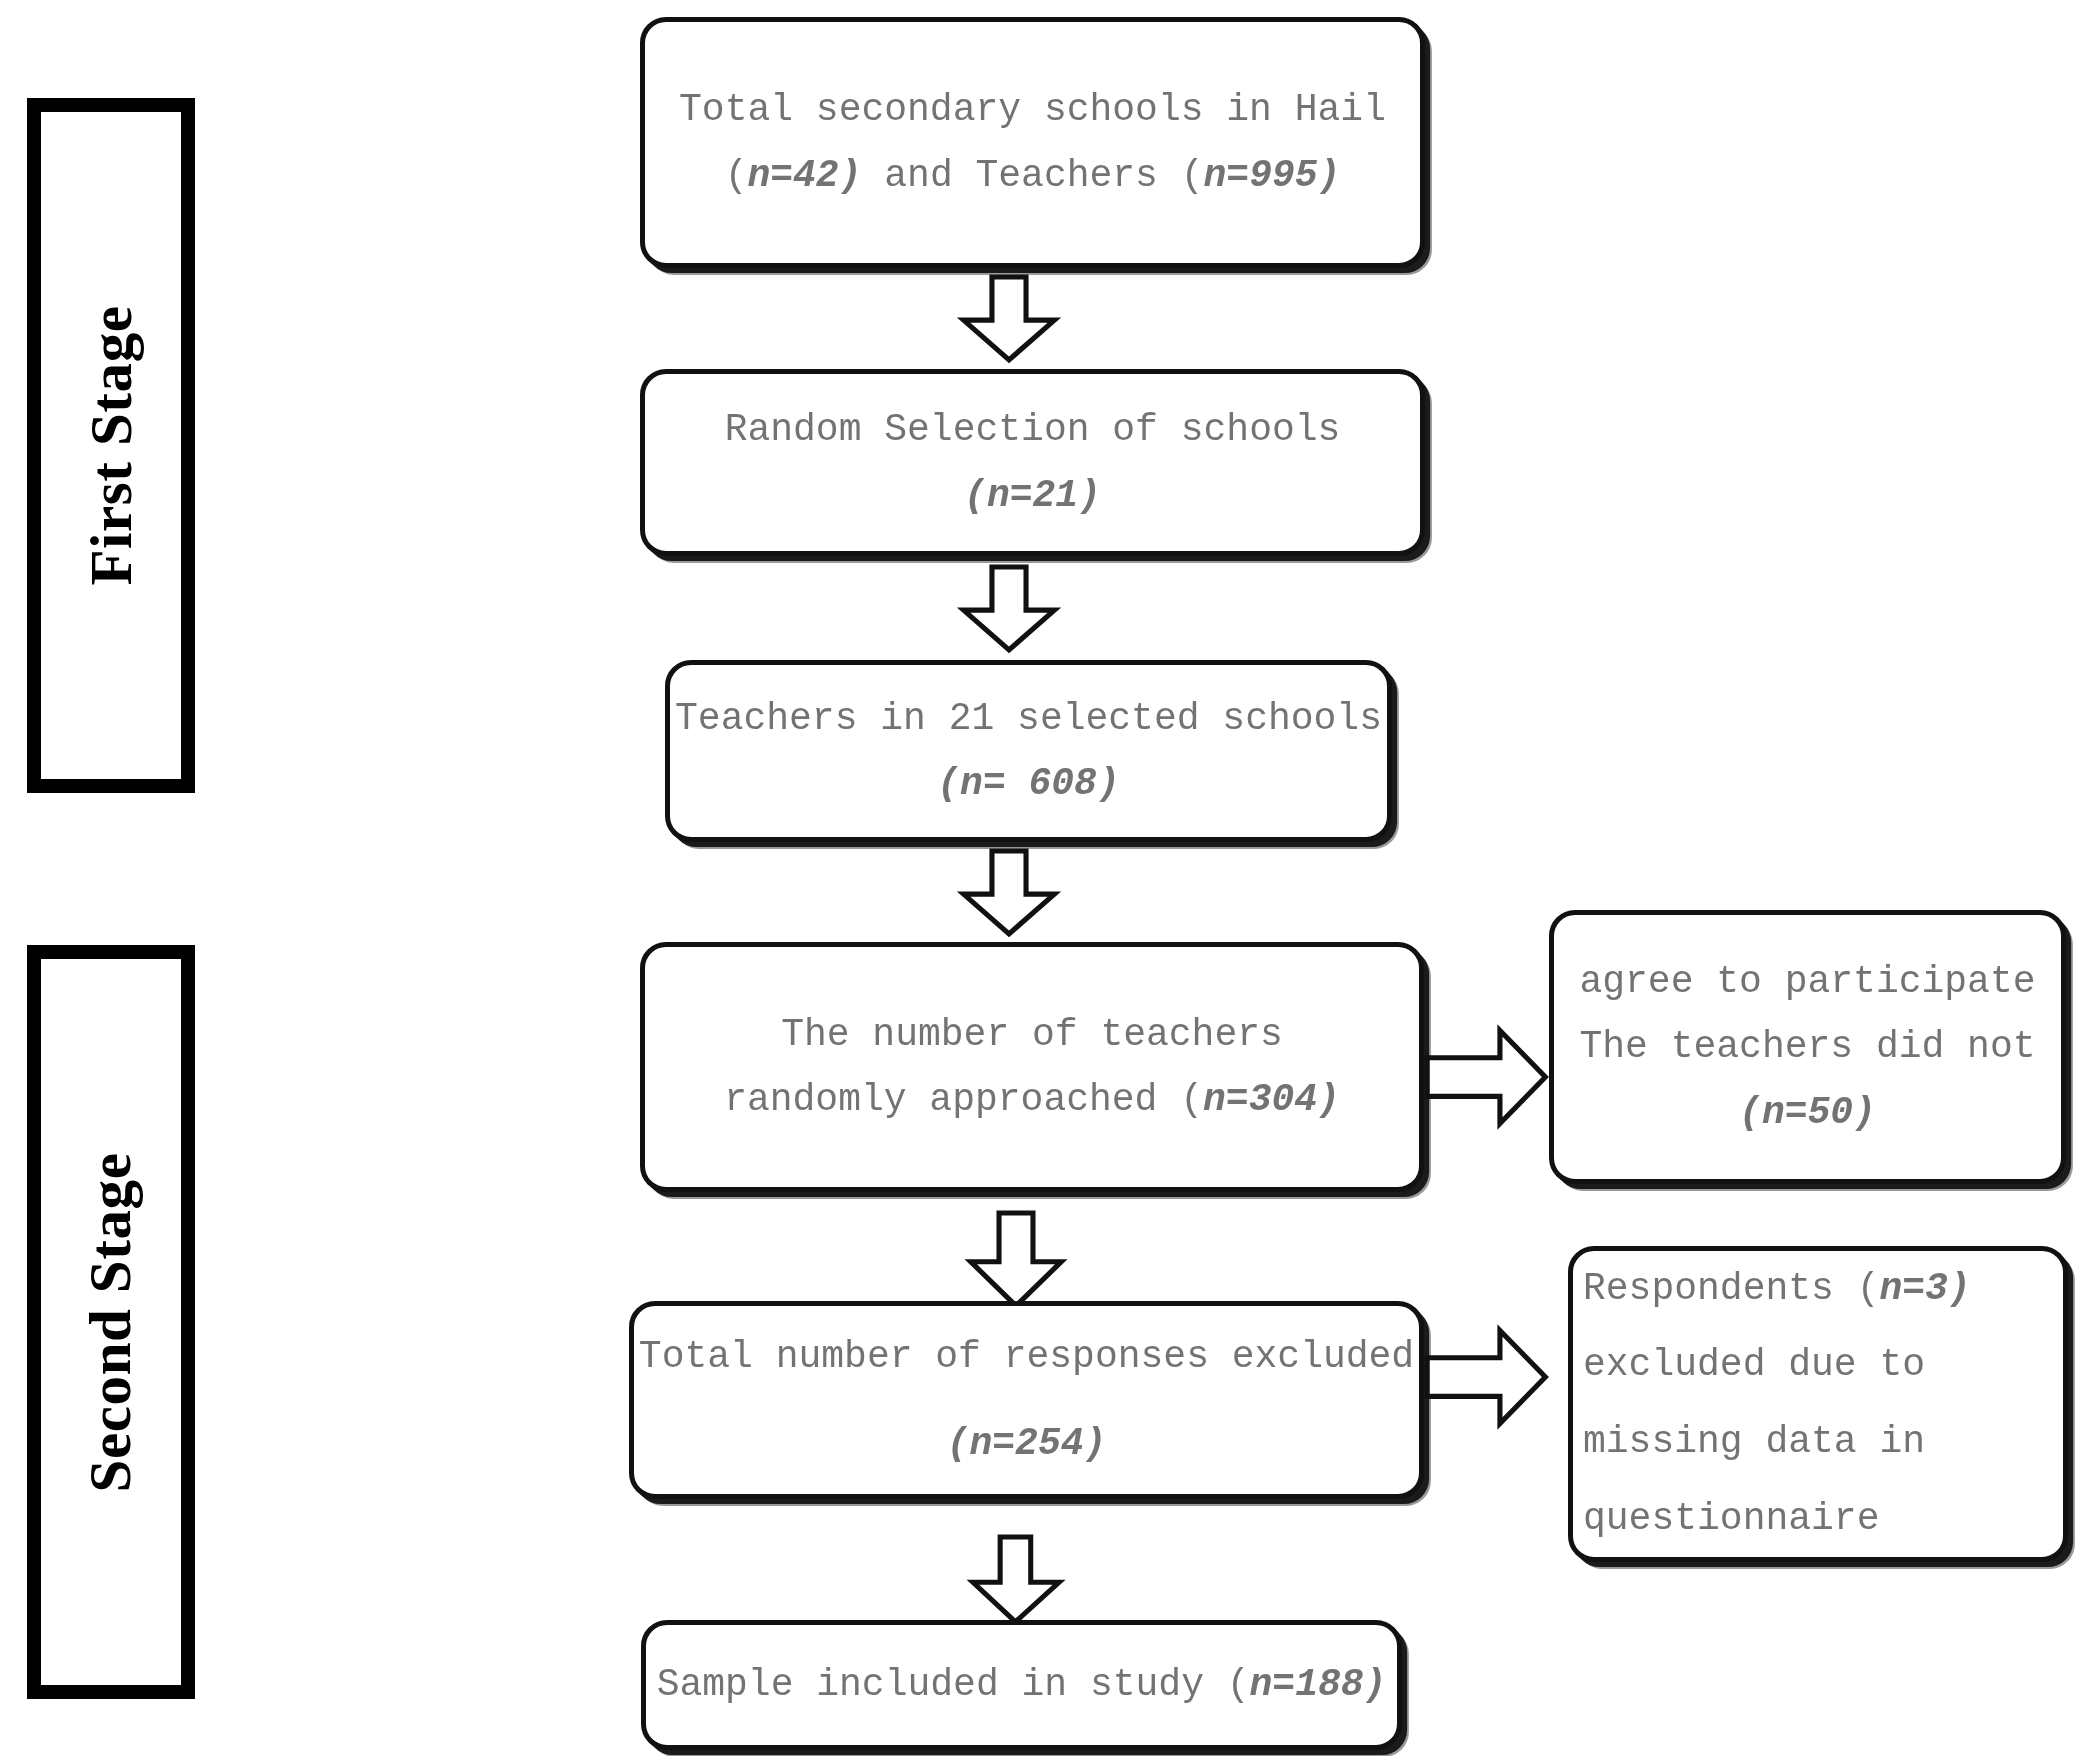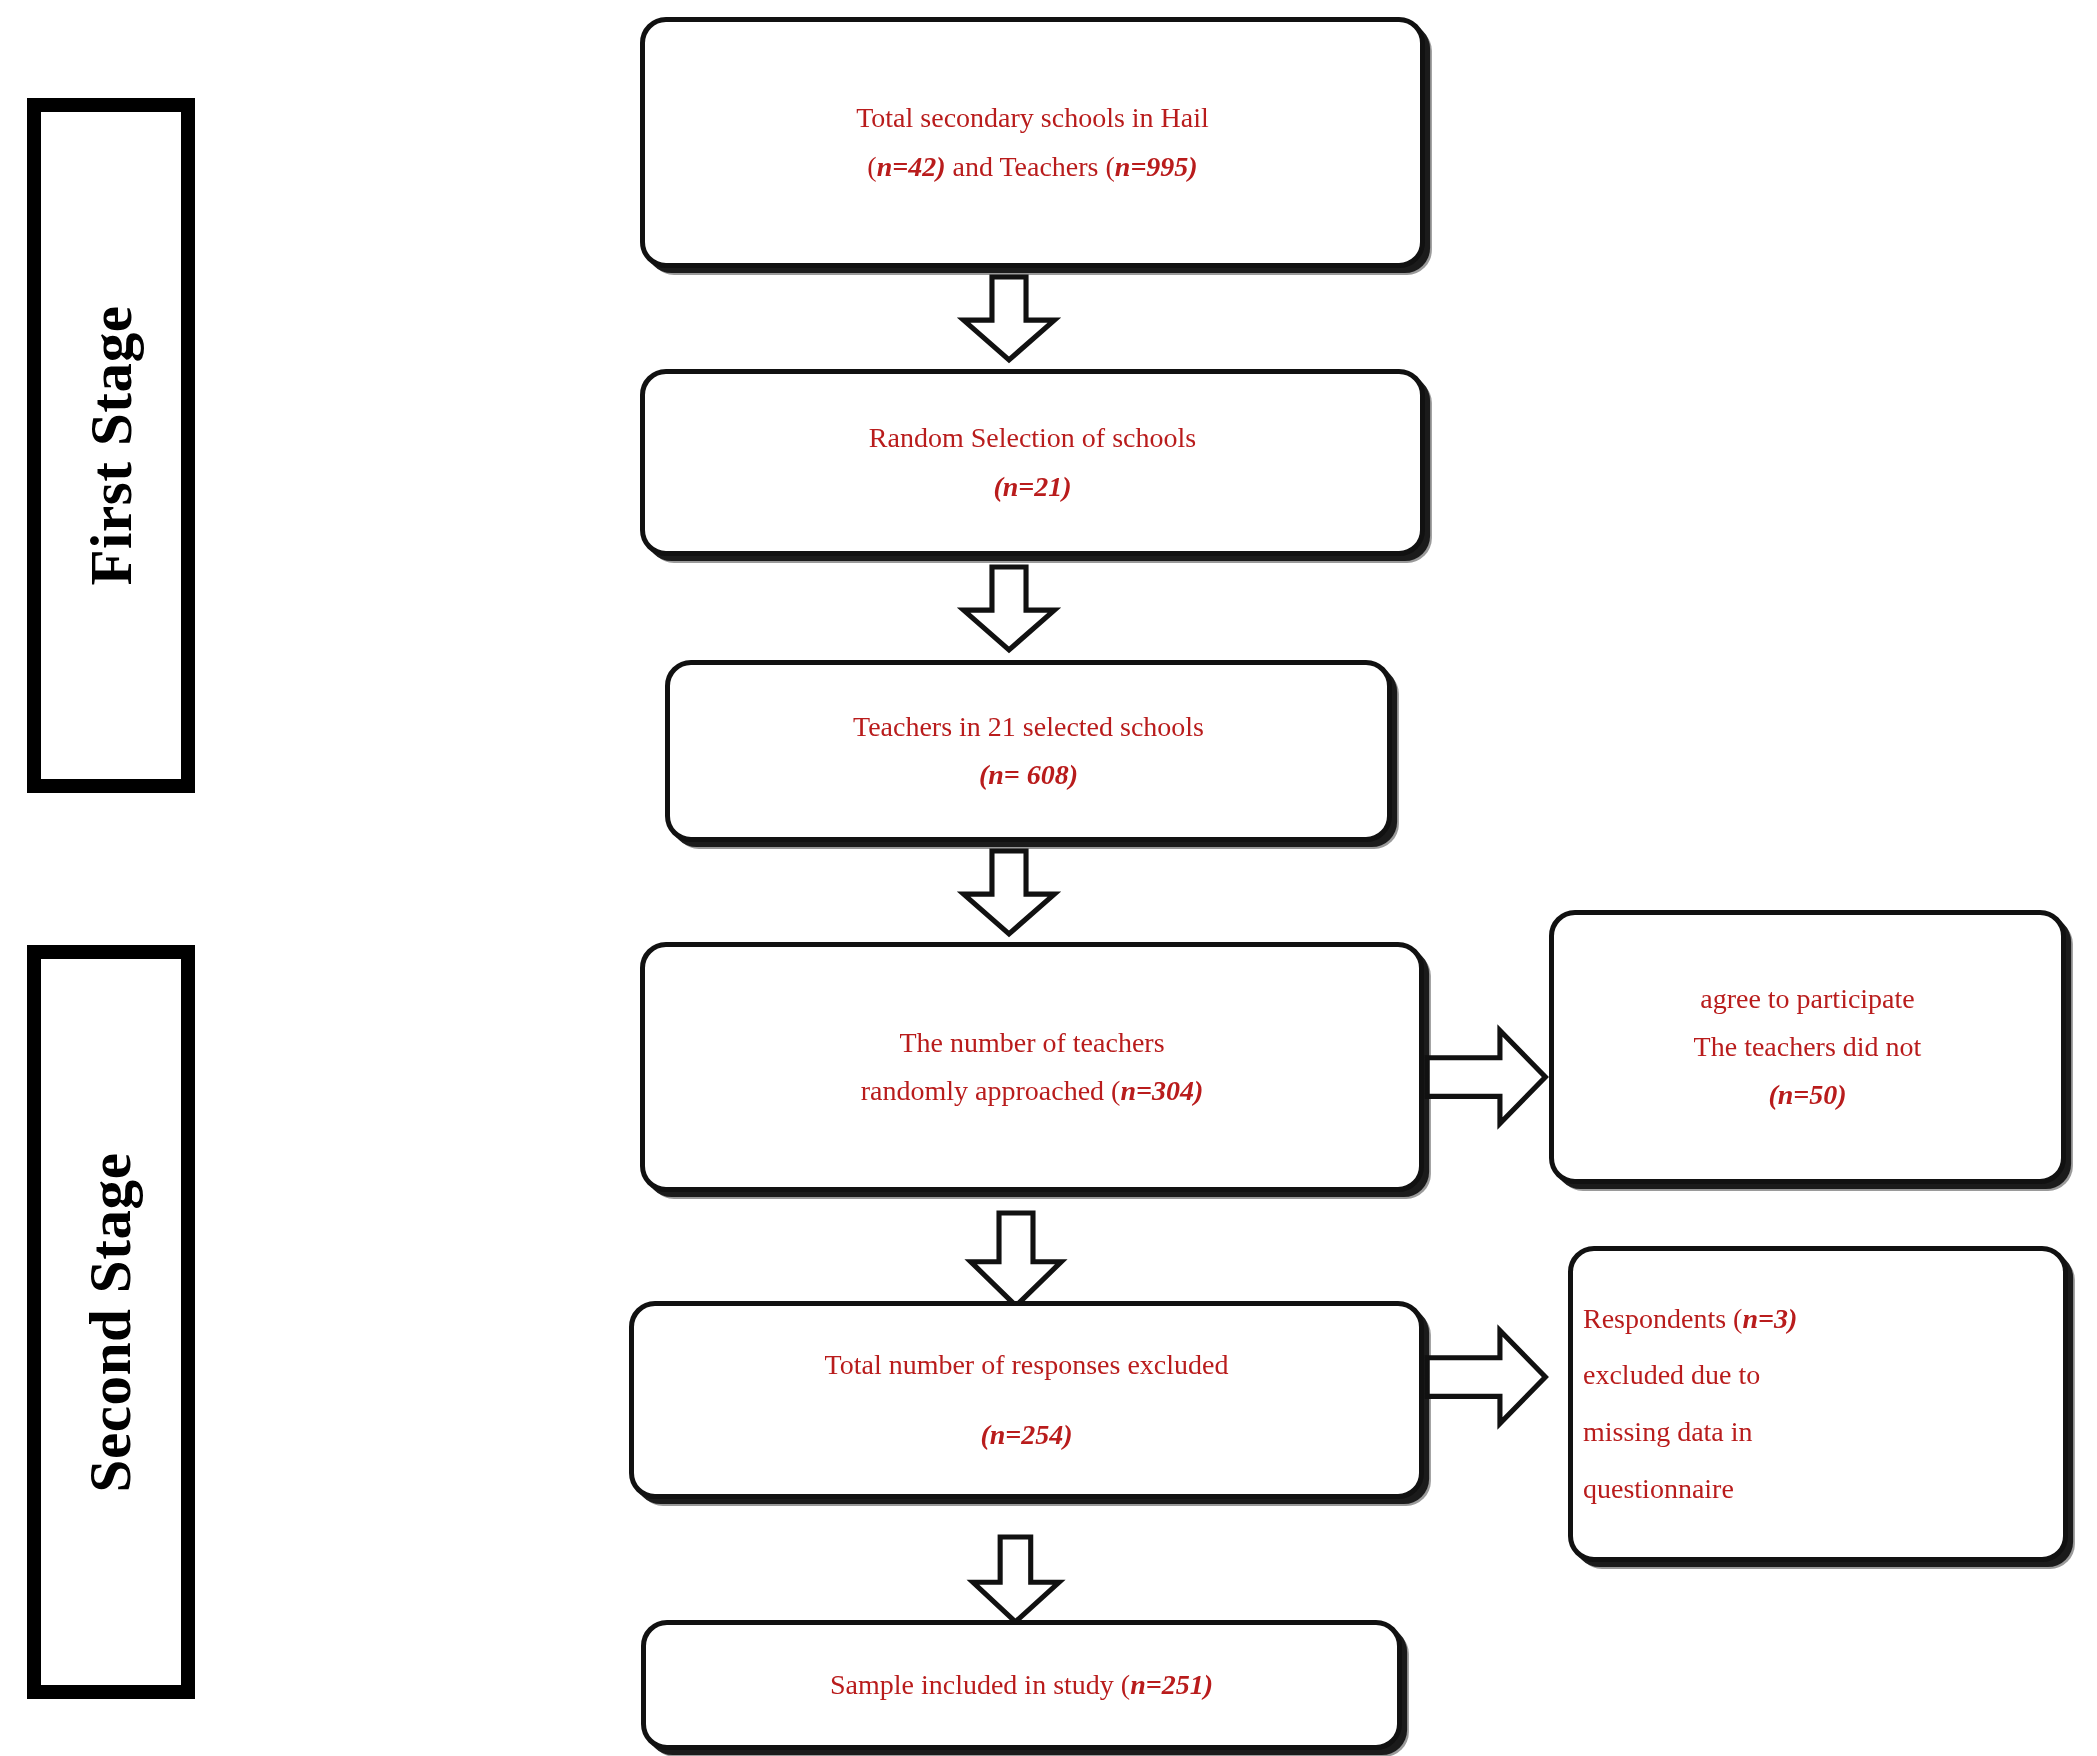--- a/index.html
+++ b/index.html
@@ -49,24 +49,25 @@
     box-shadow: 5.7px 5.7px 0 -0.6px #1b1b1b, 8px 8px 0 -1.1px #9a9a9a;
     display: flex;
     flex-direction: column;
     align-items: center;
     justify-content: center;
     text-align: center;
     padding: 5.7px 19.3px;
   }
   .node .line {
     display: block;
-    font-size: 28px;
+    font-size: 38px;
     line-height: 1.72;
-    color: #b91c1c;
+    color: #737373;
     white-space: nowrap;
+    font-family: Liberation Mono, monospace;
   }
   .node.wrap .line { white-space: normal; }
   .node .nval {
     font-style: italic;
     font-weight: bold;
   }
   .node.left-align {
     align-items: flex-start;
     text-align: left;
     padding-left: 10px;
@@ -166,17 +167,17 @@
     <span class="line">questionnaire</span>
   </div>
 
   <div class="arrow" style="left:966px; top:1537px; width:100px; height:86px;">
     <svg width="100" height="86" viewBox="0 0 176 152">
       <polygon points="60,0 114,0 114,80 164,80 87,150 12,80 60,80" fill="#ffffff" stroke="#111111" stroke-width="9" stroke-linejoin="miter"></polygon>
     </svg>
   </div>
 
   <div class="node" style="left:641px; top:1620px; width:761px; height:130px;">
-    <span class="line"><span>Sample included in study (</span><span class="nval">n=251)</span></span>
+    <span class="line"><span>Sample included in study (</span><span class="nval">n=188)</span></span>
   </div>
 
 </div>
 
 
 </body></html>

